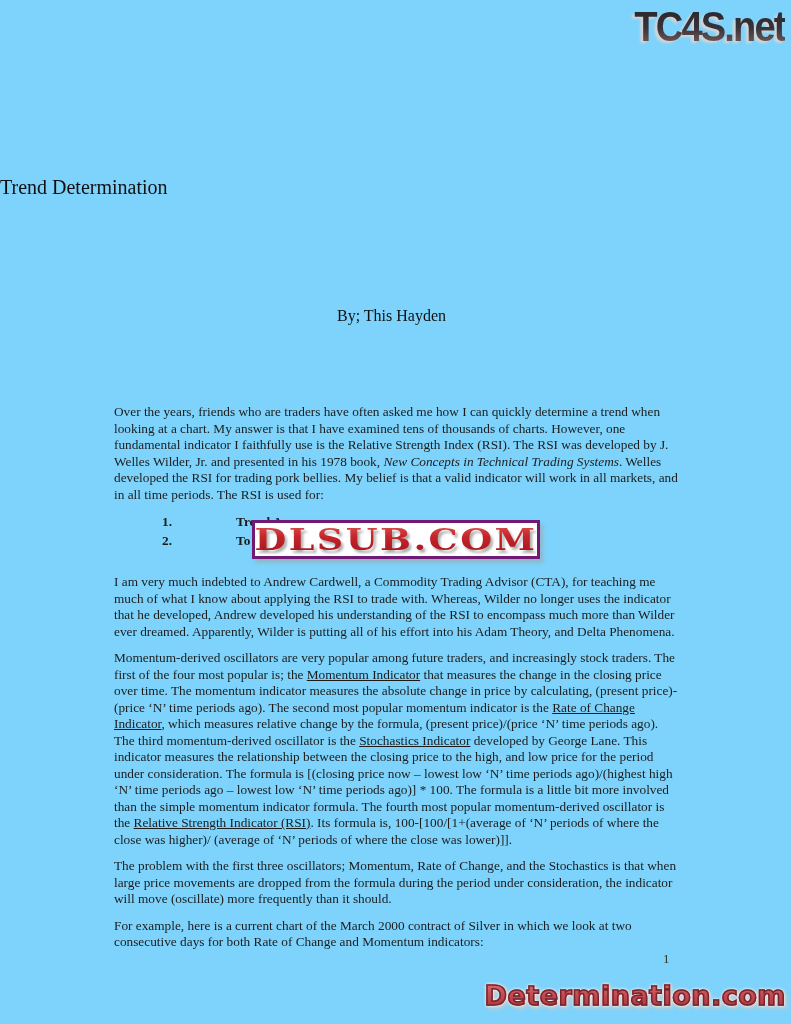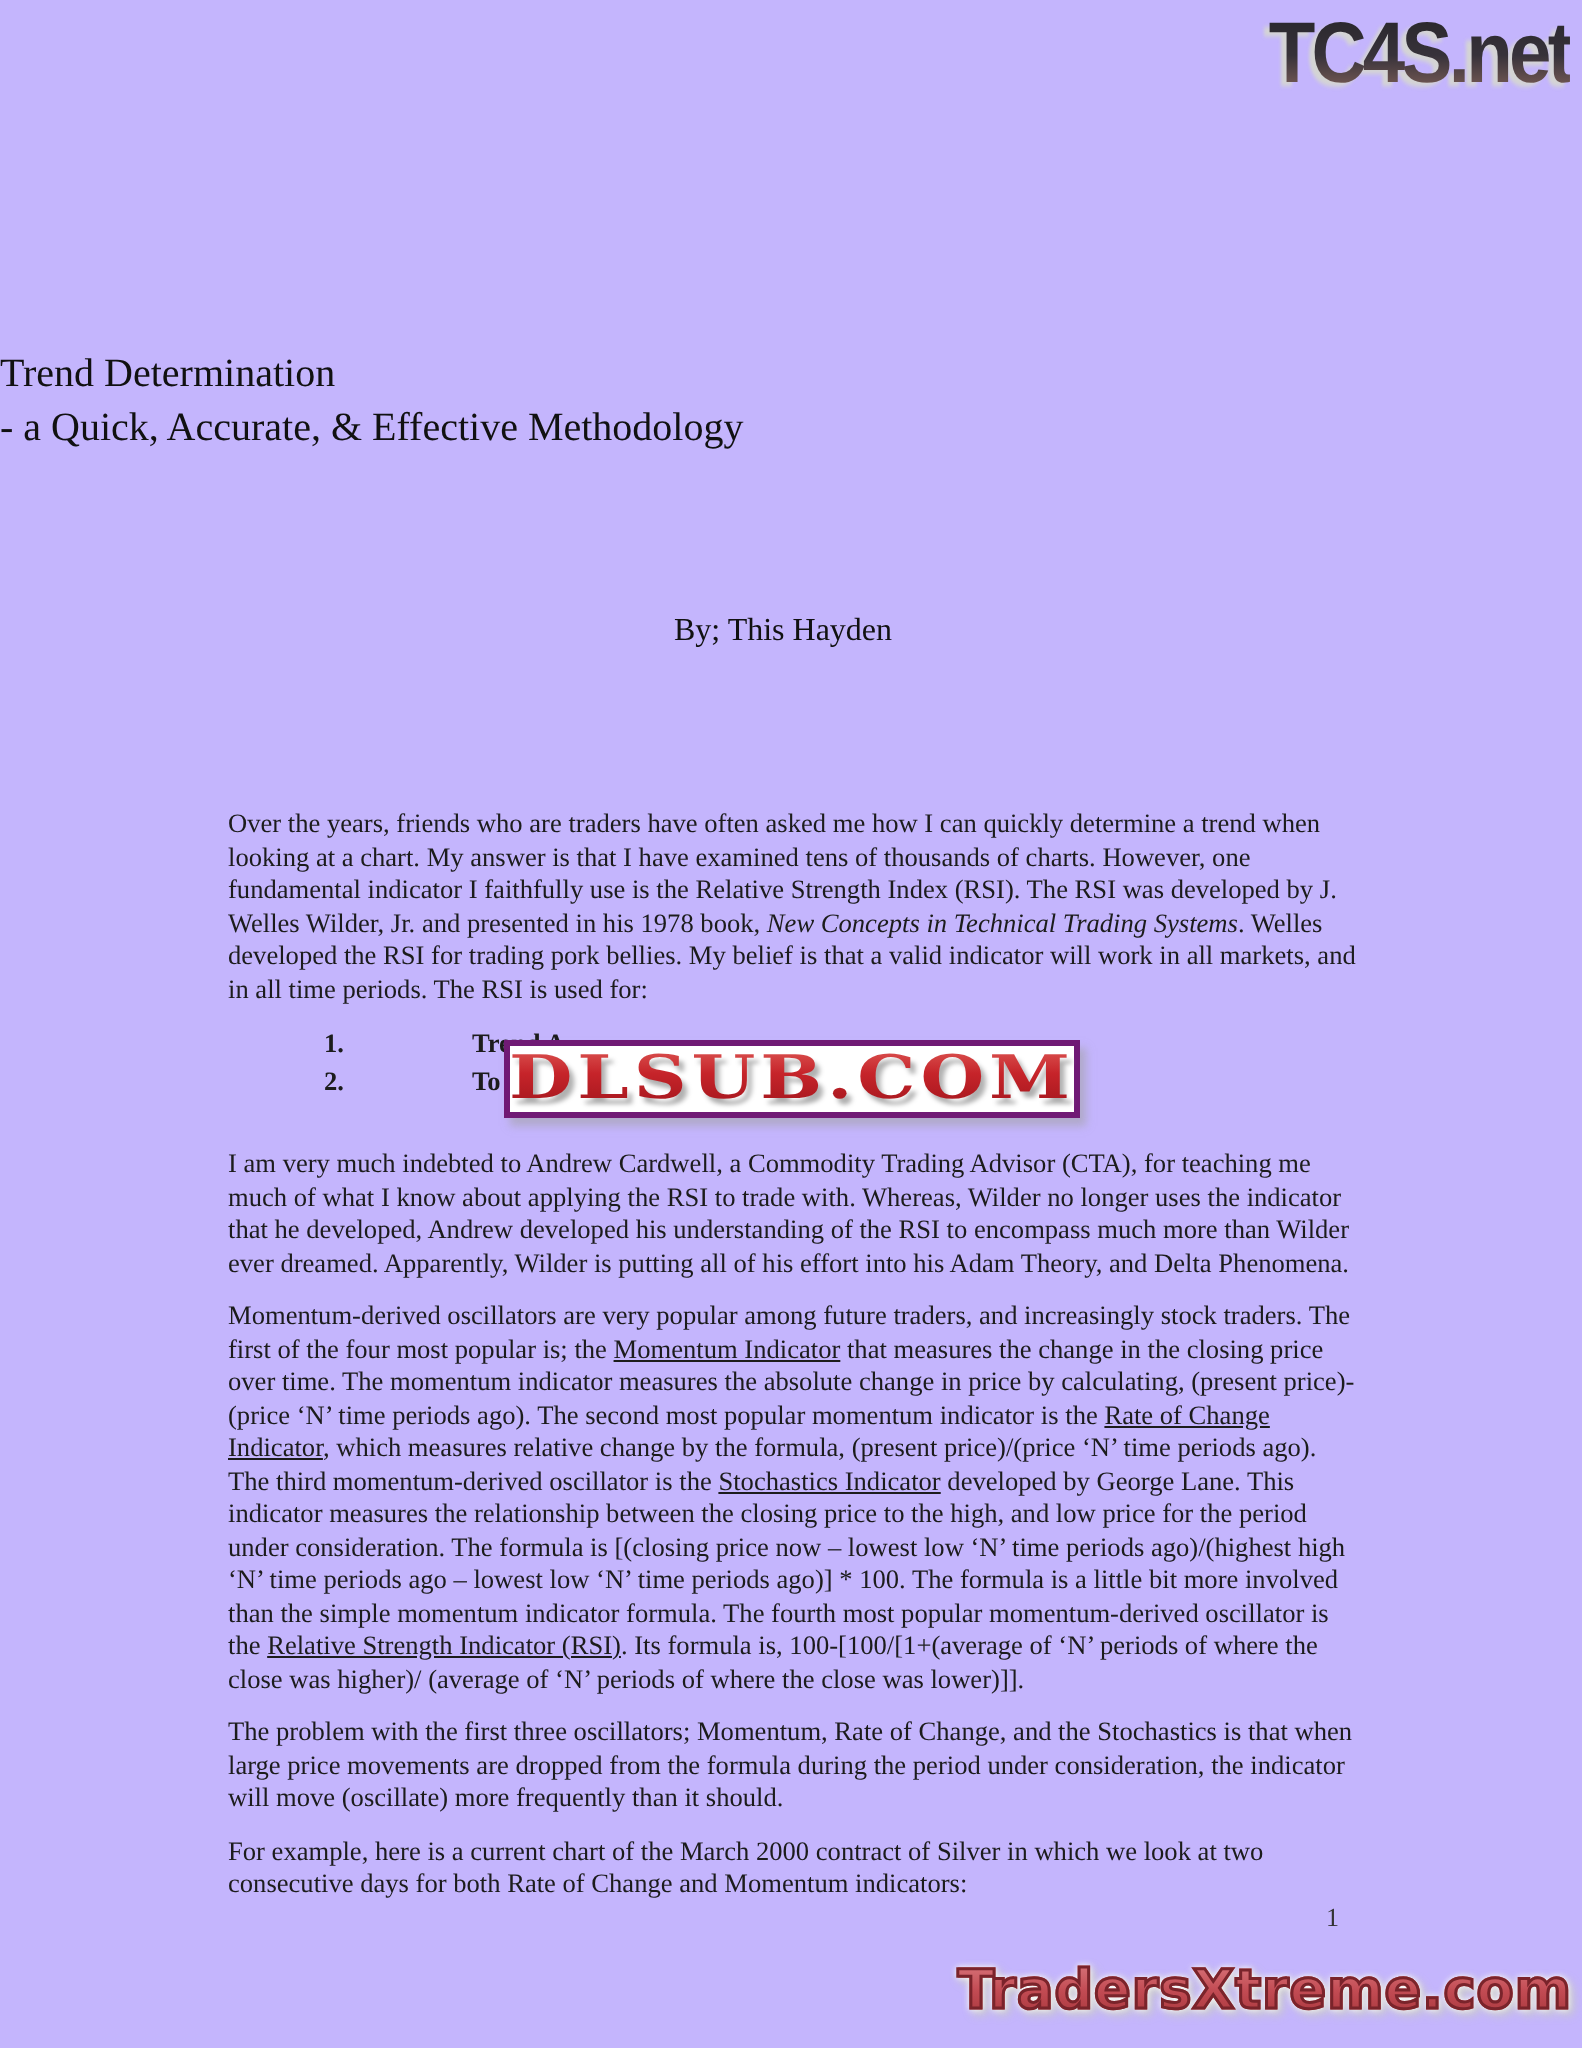--- a/index.html
+++ b/index.html
@@ -1,20 +1,20 @@
 <!DOCTYPE html>
 <html><head>
 <meta charset="utf-8">
 <style>
   html,body { margin:0; padding:0; background:#888; }
   * { box-sizing:border-box; }
 
   .page {
     position:relative; width:791px; height:1024px;
-    margin:0 auto; background:#c4b5fd; overflow:hidden;
+    margin:0 auto; background:#7dd3fc; overflow:hidden;
     font-family:"Liberation Serif", serif; color:#1c1c1c;
   }
 
   
   .top-logo {
     position:absolute; top:2px; right:6px;
     font-family:"Liberation Sans", sans-serif;
     font-weight:bold; font-size:41px; letter-spacing:-2px;
     transform:scale(0.93,1.05); transform-origin:right top;
     background:linear-gradient(180deg,#262428 0%,#37323a 52%,#8f6a60 100%);
@@ -88,21 +88,20 @@
 </style>
 </head>
 <body>
 
 <div class="page">
 
   <div class="top-logo">TC4S.net</div>
 
   <div class="title">
     <div>Trend Determination</div>
-    <div>- a Quick, Accurate, &amp; Effective Methodology</div>
   </div>
 
   <div class="byline">By; This Hayden</div>
 
   <div class="body-col">
 
     <p class="para"><span>Over the years, friends who are traders have often asked me how I can quickly determine a trend when looking at a chart. My answer is that I have examined tens of thousands of charts. However, one fundamental indicator I faithfully use is the Relative Strength Index (RSI). The RSI was developed by J. Welles Wilder, Jr. and presented in his 1978 book, </span><span class="seg-i">New Concepts in Technical Trading Systems</span><span>. Welles developed the RSI for trading pork bellies. My belief is that a valid indicator will work in all markets, and in all time periods.  The RSI is used for:</span></p>
 
     <div class="uses-list">
       <div class="list-row">
@@ -124,15 +123,15 @@
     <p class="para"><span>For example, here is a current chart of the March 2000 contract of Silver in which we look at two consecutive days for both Rate of Change and Momentum indicators:</span></p>
 
   </div>
 
   <div class="watermark">
     <span class="watermark-text">DLSUB.COM</span>
   </div>
 
   <div class="page-number">1</div>
 
-  <div class="bottom-logo">TradersXtreme.com</div>
+  <div class="bottom-logo">Determination.com</div>
 
 </div>
 
 </body></html>

